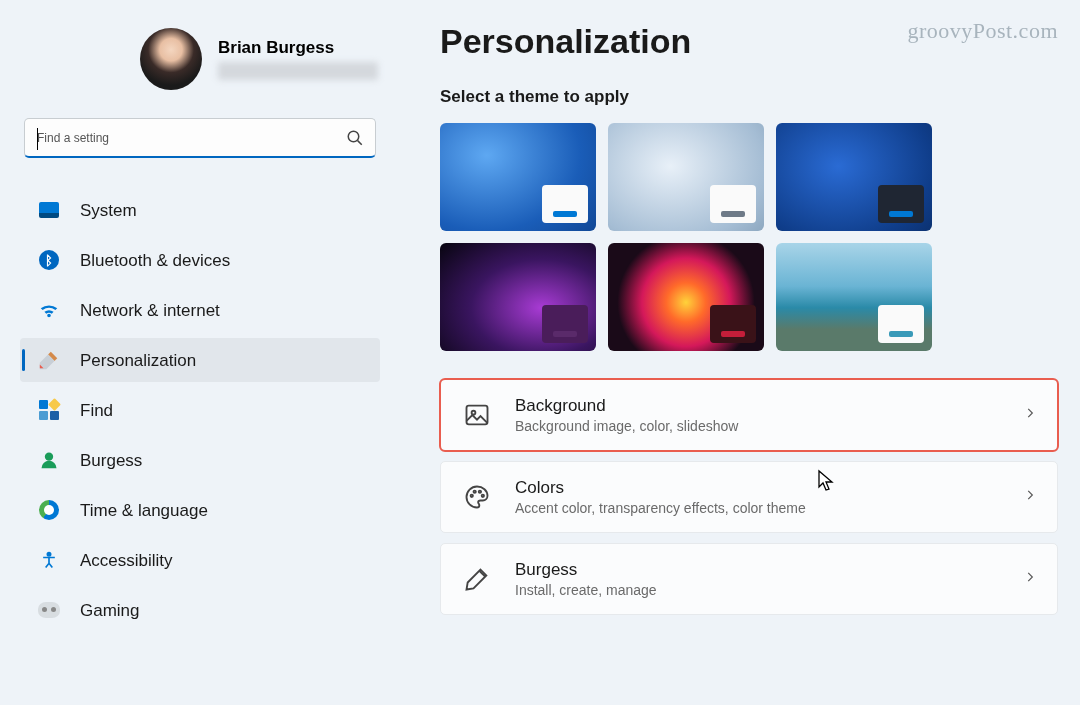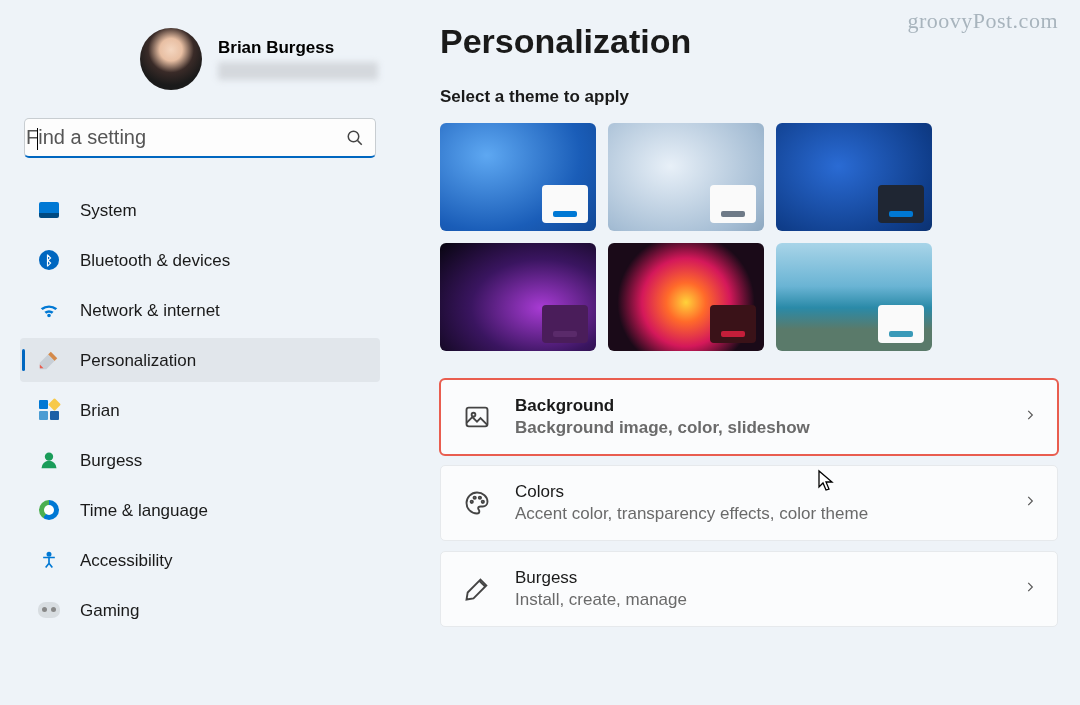--- a/index.html
+++ b/index.html
@@ -6,21 +6,21 @@
   body {
     font-family: 'Segoe UI', -apple-system, BlinkMacSystemFont, sans-serif;
     background: #eef3f8;
     width: 1080px;
     height: 705px;
     overflow: hidden;
     position: relative;
   }
   .watermark {
     position: absolute;
-    top: 8px;
+    top: 18px;
     right: 22px;
     font-family: Georgia, serif;
     font-size: 22px;
     color: #a8b4bd;
     letter-spacing: 0.5px;
   }
   .container {
     display: flex;
     width: 100%;
     height: 100%;
@@ -62,22 +62,22 @@
     border-radius: 5px;
     background: #fdfdfd;
     height: 40px;
     display: flex;
     align-items: center;
   }
   .search-input {
     flex: 1;
     border: none;
     background: transparent;
-    padding: 0 1px;
-    font-size: 20px;
+    padding: 0 12px;
+    font-size: 12px;
     color: #444;
     outline: none;
   }
   .search-input::placeholder { color: #555; }
   .search-cursor {
     position: absolute;
     left: 12px; top: 9px;
     width: 1px; height: 22px;
     background: #000;
   }
@@ -184,30 +184,29 @@
     border: 1px solid #e6e9ec;
     border-radius: 5px;
     display: flex;
     align-items: center;
     gap: 24px;
     padding: 16px 20px 16px 22px;
   }
   .option-row.highlight {
     outline: 2.5px solid #e95d4f;
     outline-offset: -1px;
-    font-weight: bold;
   }
   .opt-icon {
     width: 28px; height: 28px;
     color: #444;
     flex-shrink: 0;
   }
   .opt-text { flex: 1; }
   .opt-title { font-size: 17px; color: #1a1a1a; }
-  .opt-sub { font-size: 17px; color: #6a6a6a; margin-top: 2px; }
+  .opt-sub { font-size: 14px; color: #6a6a6a; margin-top: 2px; }
   .chevron { color: #555; flex-shrink: 0; }
 
   .cursor-arrow {
     position: absolute;
     left: 817px;
     top: 469px;
     width: 20px; height: 24px;
     pointer-events: none;
   }
 </style>
@@ -272,21 +271,21 @@
       </div>
       <div class="nav-item">
         <span class="nav-icon">
             <span class="ico-apps">
               <span class="a1"></span>
               <span class="a2"></span>
               <span class="a3"></span>
               <span class="a4"></span>
             </span>
           </span>
-        <span>Brian</span>
+        <span>Find</span>
       </div>
       <div class="nav-item">
         <span class="nav-icon">
           <svg width="20" height="20" viewBox="0 0 24 24" fill="#1a9c5a">
               <circle cx="12" cy="8" r="5"></circle>
               <path d="M3 22a9 9 0 0118 0z"></path>
             </svg>
         </span>
         <span>Burgess</span>
       </div>

